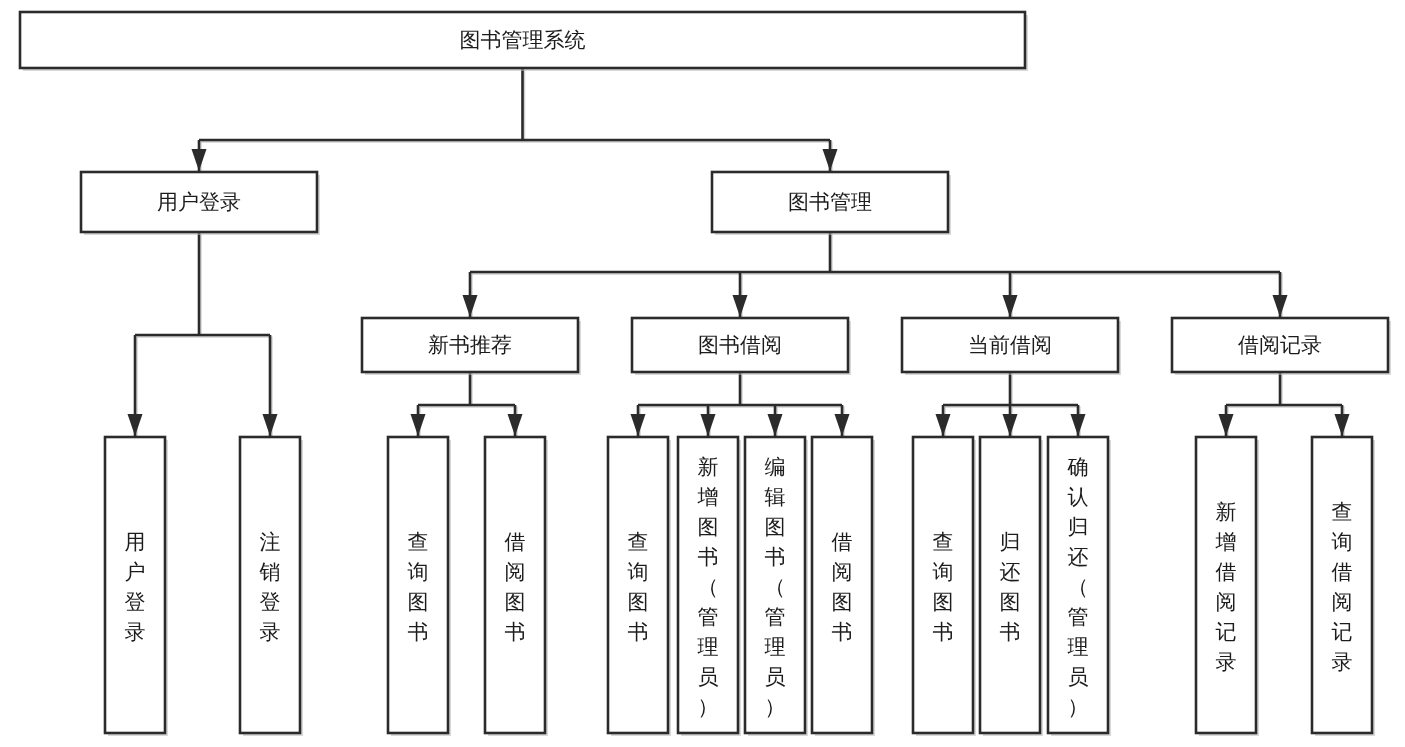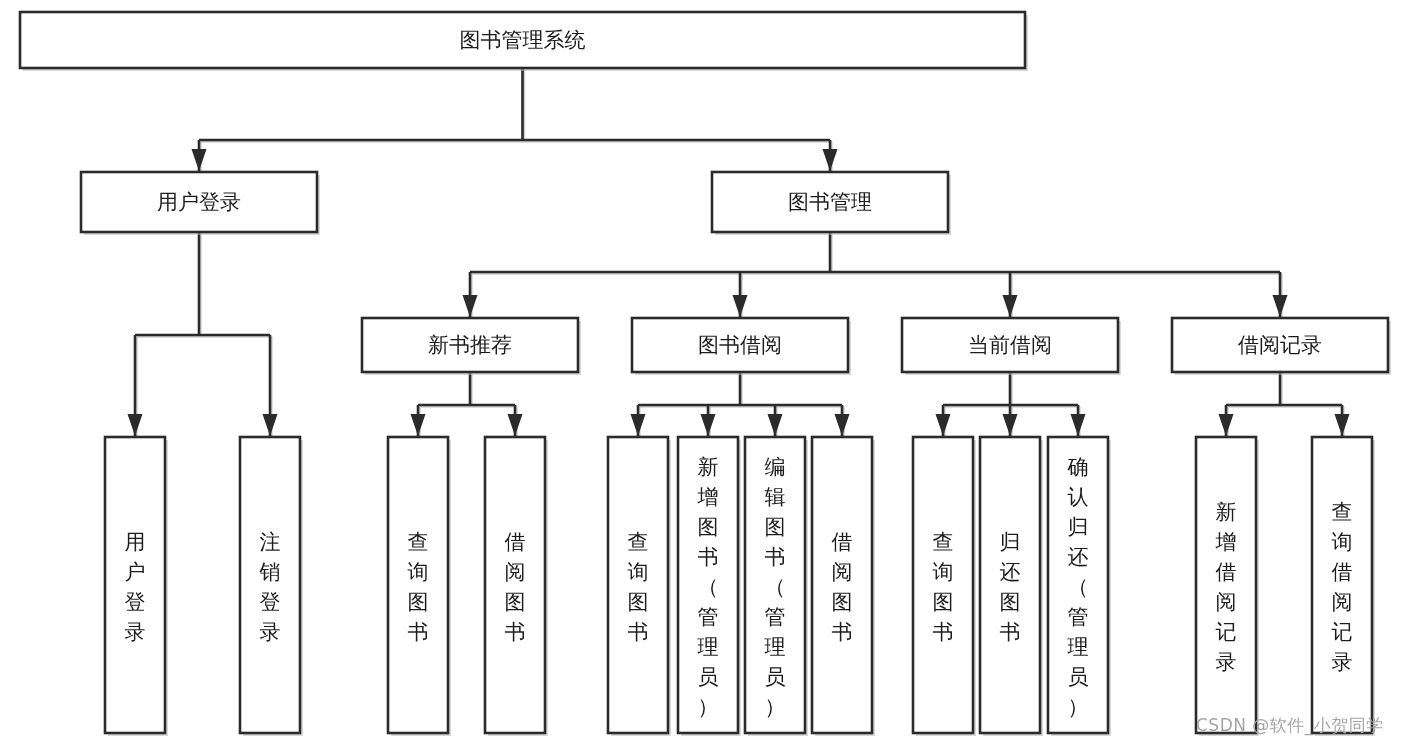--- a/index.html
+++ b/index.html
@@ -261,14 +261,13 @@
           <rect x="1196" y="437" width="60" height="296" class="node-box"></rect>
           <text x="1226" y="519" class="node-label-v"><tspan x="1226" dy="0">新</tspan><tspan x="1226" dy="30">增</tspan><tspan x="1226" dy="30">借</tspan><tspan x="1226" dy="30">阅</tspan><tspan x="1226" dy="30">记</tspan><tspan x="1226" dy="30">录</tspan></text>
         </g>
         <g>
           <rect x="1315" y="440" width="60" height="296" class="node-shadow"></rect>
           <rect x="1312" y="437" width="60" height="296" class="node-box"></rect>
           <text x="1342" y="519" class="node-label-v"><tspan x="1342" dy="0">查</tspan><tspan x="1342" dy="30">询</tspan><tspan x="1342" dy="30">借</tspan><tspan x="1342" dy="30">阅</tspan><tspan x="1342" dy="30">记</tspan><tspan x="1342" dy="30">录</tspan></text>
         </g>
       </g>
   </svg>
-  <div class="watermark-text" style="left:1196px; top:714px;">CSDN @软件_小贺同学</div>
 </div>
 
 </body></html>

